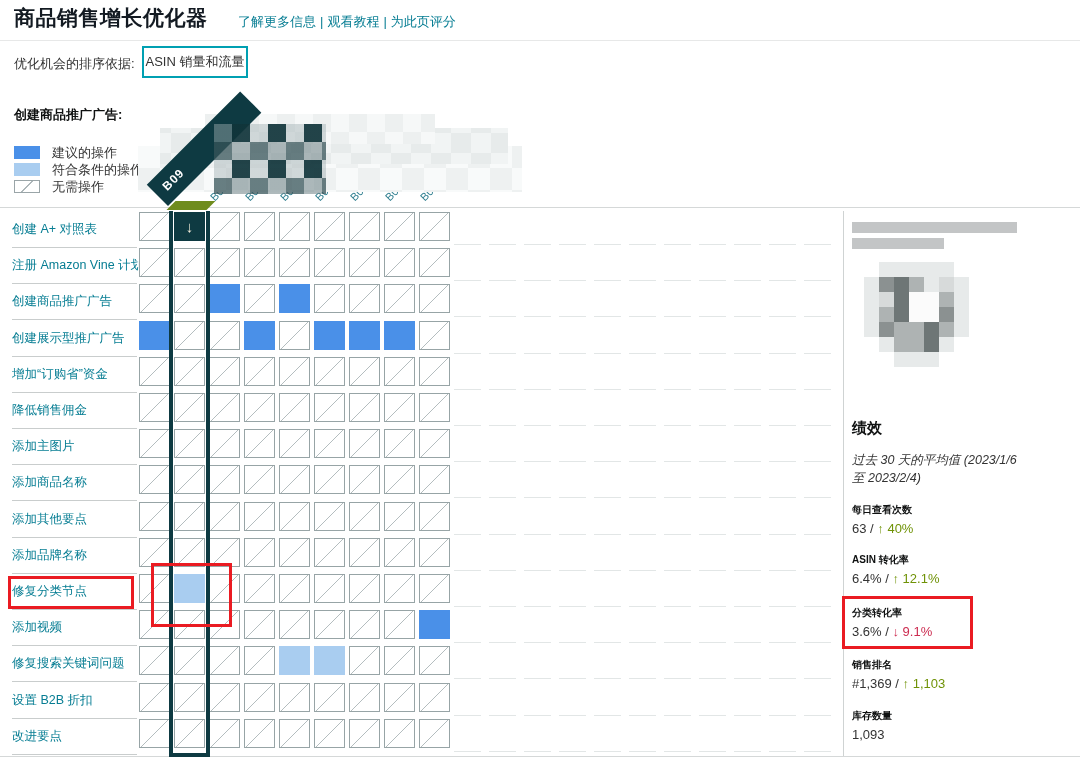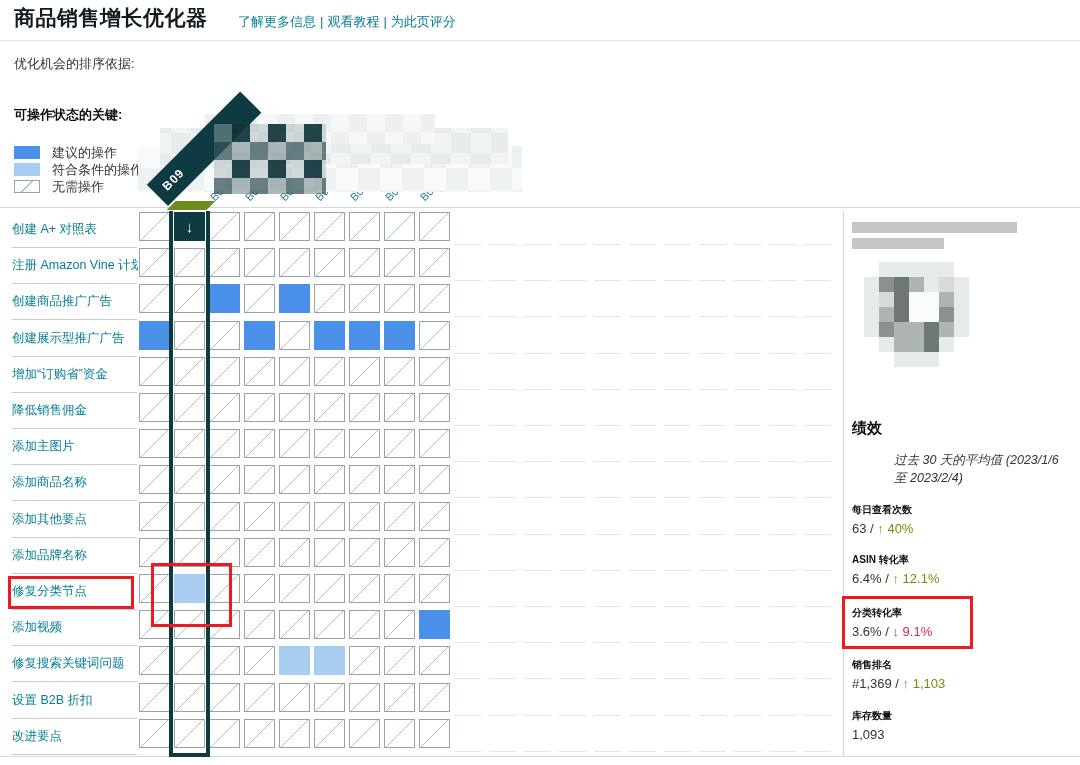--- a/index.html
+++ b/index.html
@@ -72,39 +72,40 @@
   
   #vdiv { position:absolute; left:843px; top:211px; width:1px; height:546px; background:#cfd3d3; }
   .graybar { position:absolute; height:11px; background:#c3c5c6; }
   #graybar-1 { left:852px; top:222px; width:165px; }
   #graybar-2 { left:852px; top:238px; width:92px; }
   #product-mosaic { position:absolute; left:864px; top:262px; width:120px; height:105px; }
   #product-mosaic i { position:absolute; width:15px; height:15px; }
   #action-button { position:absolute; left:852px; top:386px; width:165px; height:31px; background:#0a7e90;
     color:#fff; font-size:13px; border:none; border-radius:3px; display:flex; align-items:center; justify-content:center; cursor:pointer; }
   #perf-title { position:absolute; left:852px; top:419px; font-size:15px; font-weight:bold; color:#0f1111; }
-  #perf-sub { position:absolute; left:852px; top:452px; width:172px; font-size:12.5px; font-style:italic; color:#333; line-height:1.4;margin-left:42px; }
+  #perf-sub { position:absolute; left:852px; top:452px; width:172px; font-size:12.5px; font-style:italic; color:#333; line-height:1.4; }
   .metric { position:absolute; left:852px; width:180px; }
   .metric-label { font-size:10px; font-weight:bold; color:#0f1111; }
   .metric-value { font-size:13px; color:#333; margin-top:4px; }
   .delta.up   { color:#6f9206; }
   .delta.down { color:#cc2c50; }
 </style>
 </head>
 <body>
 
 <div id="screen">
 
   <div id="header-links"><a class="hlink">了解更多信息</a><span class="pipe">|</span><a class="hlink">观看教程</a><span class="pipe">|</span><a class="hlink">为此页评分</a></div>
   <div id="page-title">商品销售增长优化器</div>
   <div id="hr-top" class="hr"></div>
 
   <div id="sort-label">优化机会的排序依据:</div>
-
-  <div id="legend-title">可操作状态的关键:</div>
+  <div id="sort-button">ASIN 销量和流量</div>
+
+  <div id="legend-title">创建商品推广广告:</div>
   <div id="legend-items">
       <div class="legend-row">
         <div class="swatch rec"></div>
         <div class="legend-label">建议的操作</div>
       </div>
       <div class="legend-row">
         <div class="swatch elig"></div>
         <div class="legend-label">符合条件的操作</div>
       </div>
       <div class="legend-row">

